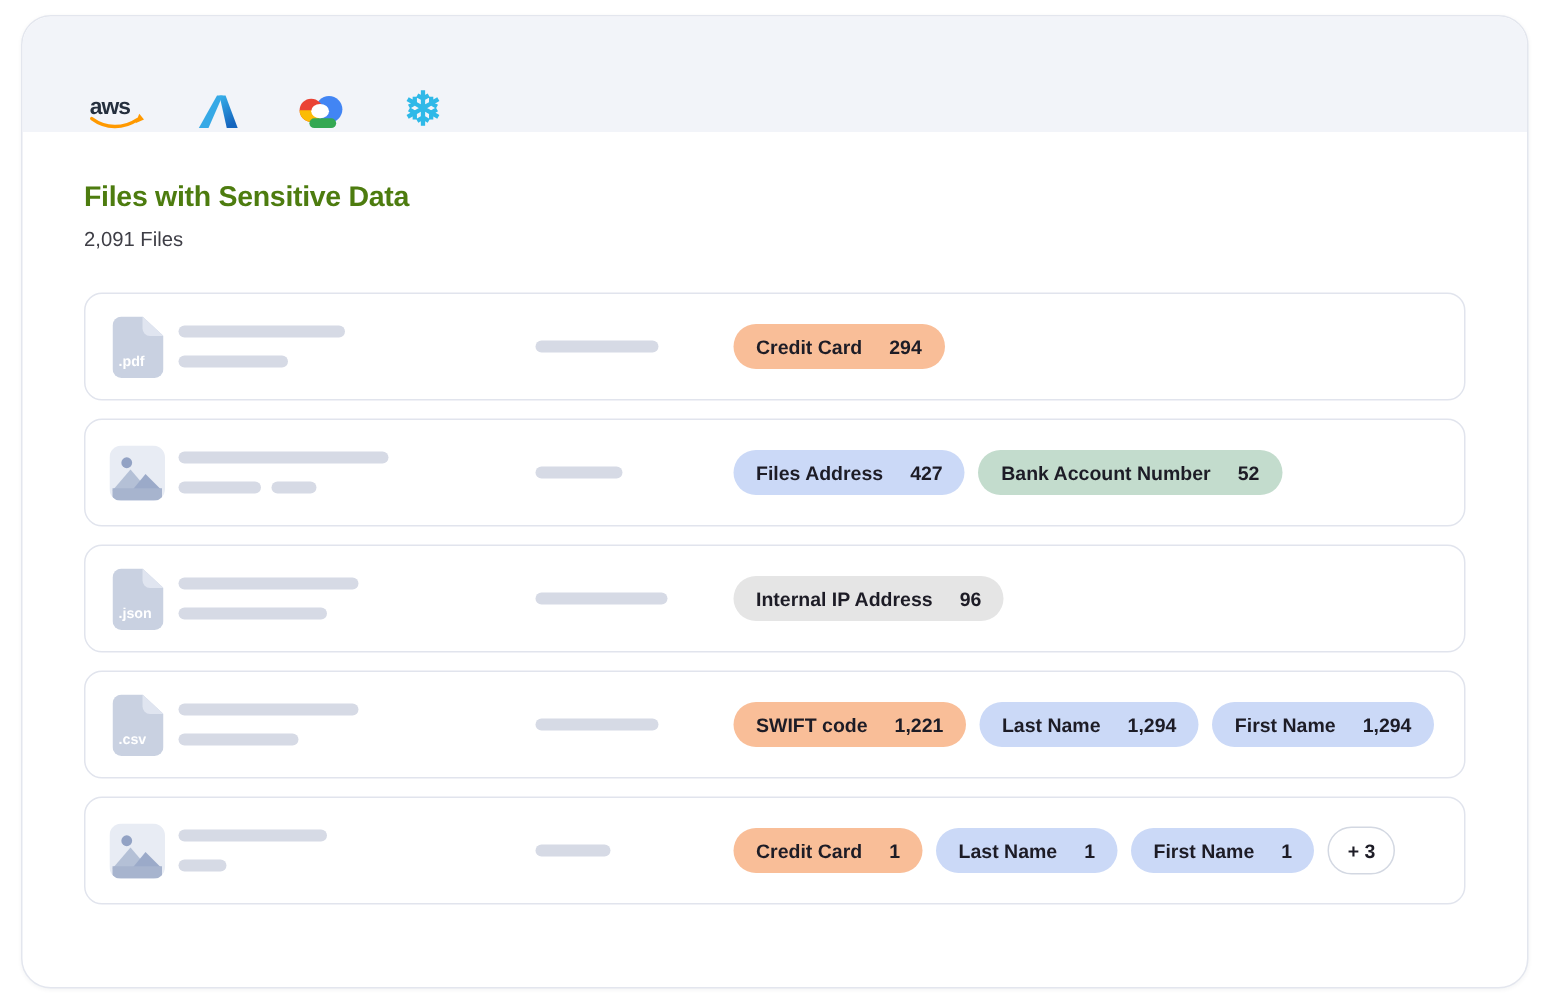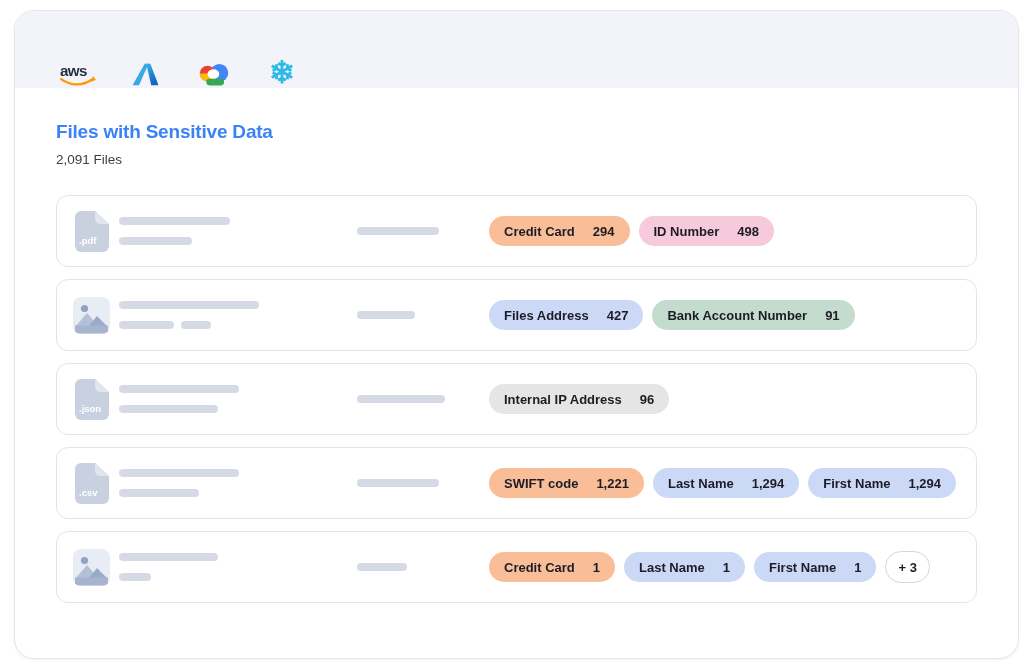--- a/index.html
+++ b/index.html
@@ -3,21 +3,21 @@
 <meta charset="utf-8">
 <style>
   html,body{margin:0;padding:0;background:#ffffff;}
   body{width:1033px;height:669px;position:relative;font-family:"Liberation Sans",sans-serif;overflow:hidden;}
   .card{position:absolute;left:14px;top:10px;width:1003px;height:647px;background:#ffffff;
         border:1px solid #E3E6EE;border-radius:20px;box-shadow:0 1px 3px rgba(20,30,60,.05);overflow:hidden;}
   .logo-bar{height:77px;background:#F2F4F9;display:flex;align-items:flex-end;padding-left:43px;gap:36px;}
   .logo{display:inline-flex;align-items:center;justify-content:center;}
   .snowflake-glyph{font-size:31px;line-height:1;color:#2FB9E8;font-weight:bold;}
   .content{padding:33px 41px 0 41px;}
-  .page-title{font-size:19px;font-weight:700;color:#3b82f6;letter-spacing:-.2px;margin:0;}
+  .page-title{font-size:19px;font-weight:700;color:#4d7c0f;letter-spacing:-.2px;margin:0;}
   .page-subtitle{font-size:13.5px;color:#3E3E46;margin-top:9px;}
   .rows{margin-top:28px;display:flex;flex-direction:column;gap:12px;}
   .row{height:70px;border:1px solid #E1E4ED;border-radius:12px;background:#fff;
        display:flex;align-items:center;padding:0 16px;box-sizing:content-box;}
   .file-icon{width:37px;height:42px;flex:0 0 auto;display:flex;align-items:center;justify-content:center;}
   .sk-col{margin-left:9px;width:238px;display:flex;flex-direction:column;gap:12px;}
   .sk-bar{height:8px;border-radius:4px;background:#D6DAE5;}
   .sk-bottom{display:flex;gap:7px;}
   .sk-mid-col{width:132px;display:flex;}
   .tags{display:flex;align-items:center;gap:9px;}
@@ -81,24 +81,20 @@
             </span>
     </span>
     <span class="sk-mid-col">
       <span class="sk-bar sk-mid" style="width: 82px;"></span>
     </span>
     <span class="tags">
             <span class="tag" style="background: rgb(249, 190, 152);">
               <span>Credit Card</span>
               <span>294</span>
             </span>
-            <span class="tag" style="background: rgb(246, 202, 218);">
-              <span>ID Number</span>
-              <span>498</span>
-            </span>
           </span>
   </div>
 
   <div class="row">
     <span class="file-icon">
   <svg width="37" height="37" viewBox="0 0 37 37">
     <defs>
                 <clipPath id="rci">
                   <rect x="0" y="0" width="37" height="37" rx="8"></rect>
                 </clipPath>
@@ -122,21 +118,21 @@
     <span class="sk-mid-col">
       <span class="sk-bar sk-mid" style="width: 58px;"></span>
     </span>
     <span class="tags">
             <span class="tag" style="background: rgb(203, 217, 247);">
               <span>Files Address</span>
               <span>427</span>
             </span>
             <span class="tag" style="background: rgb(195, 220, 205);">
               <span>Bank Account Number</span>
-              <span>91</span>
+              <span>52</span>
             </span>
           </span>
   </div>
 
   <div class="row">
     <span class="file-icon">
   <svg width="34" height="41" viewBox="0 0 34 41">
     <path d="M0 6 A6 6 0 0 1 6 0 H20 L34 13 V35 A6 6 0 0 1 28 41 H6 A6 6 0 0 1 0 35 Z" fill="#C9D1E1"></path>
     <path d="M20 0 L34 13 H25 A5 5 0 0 1 20 8 Z" fill="#E0E5F0"></path>
     <text x="4" y="33" font-family="Liberation Sans, sans-serif" font-size="9.5" font-weight="bold" fill="#FFFFFF">.json</text>

